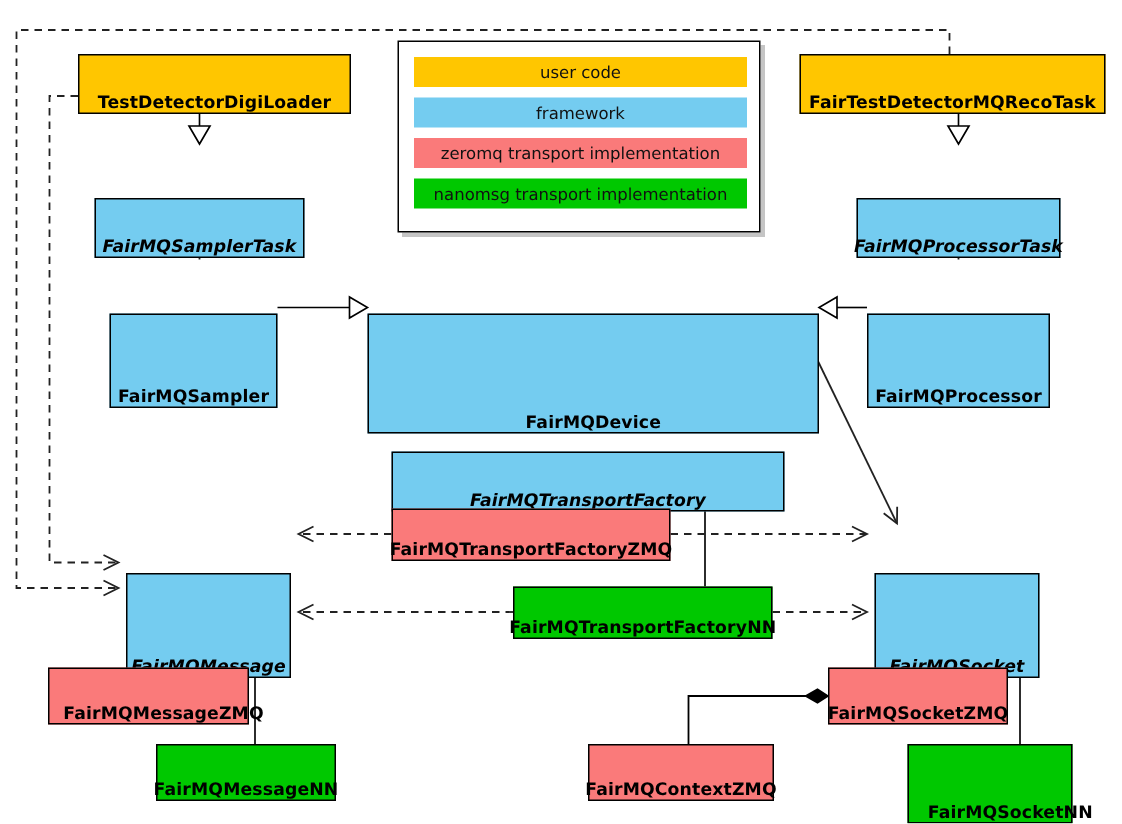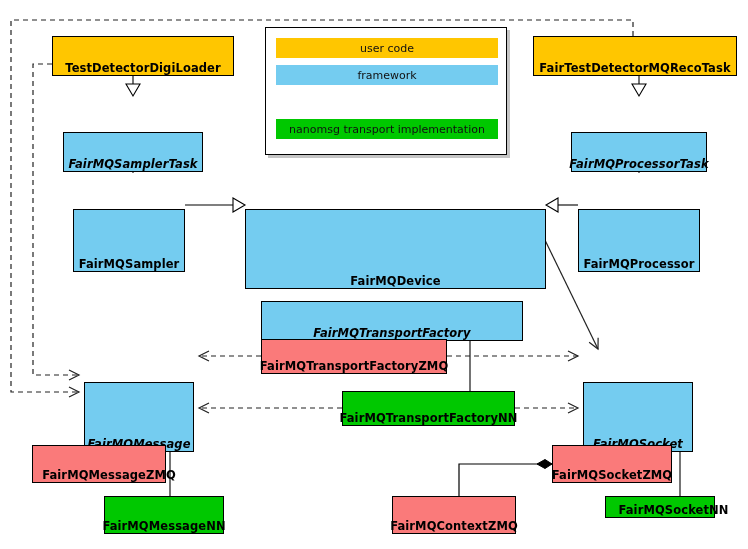--- a/index.html
+++ b/index.html
@@ -174,33 +174,36 @@
       </div>
       <div class="node c-nn" style="left: 104px; top: 496px; width: 120px; height: 38px;">
         <span>FairMQMessageNN</span>
       </div>
       <div class="node c-fw abstract" style="left: 583px; top: 346px; width: 110px; height: 70px;">
         <span>FairMQSocket</span>
       </div>
       <div class="node c-zmq" style="left: 552px; top: 445px; width: 120px; height: 38px;">
         <span>FairMQSocketZMQ</span>
       </div>
-      <div class="node c-nn" style="left: 605px; top: 496px; width: 110px; height: 22px; padding-left: 27px;">
+      <div class="node c-nn" style="left: 605px; top: 496px; width: 110px; height: 53px; padding-left: 27px;">
         <span>FairMQSocketNN</span>
       </div>
       <div class="node c-zmq" style="left: 392px; top: 496px; width: 124px; height: 38px;">
         <span>FairMQContextZMQ</span>
       </div>
     </div>
 
   <div id="legend">
     <div class="legend-row lr0" style="background: rgb(255, 198, 0);">
       <span>user code</span>
     </div>
     <div class="legend-row lr1" style="background: rgb(116, 204, 240);">
       <span>framework</span>
     </div>
+    <div class="legend-row lr2" style="background: rgb(250, 122, 122);">
+      <span>zeromq transport implementation</span>
+    </div>
     <div class="legend-row lr3" style="background: rgb(0, 200, 0);">
       <span>nanomsg transport implementation</span>
     </div>
   </div>
 
 </div>
 
 </body></html>

